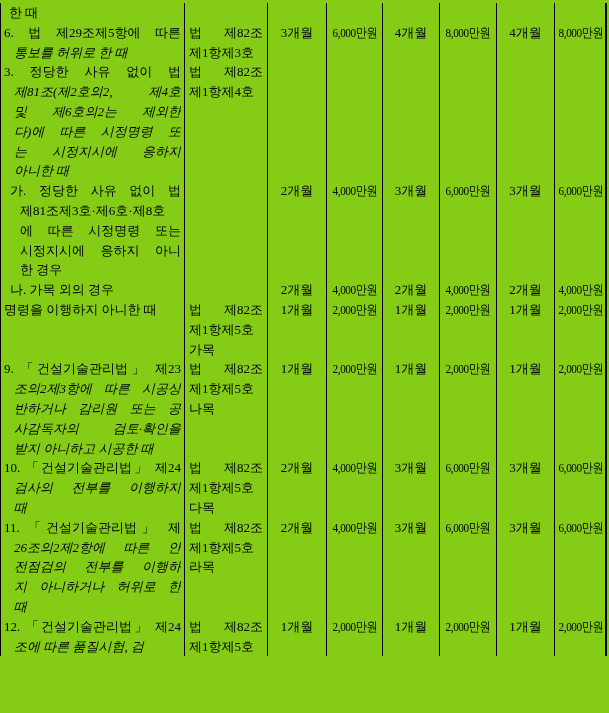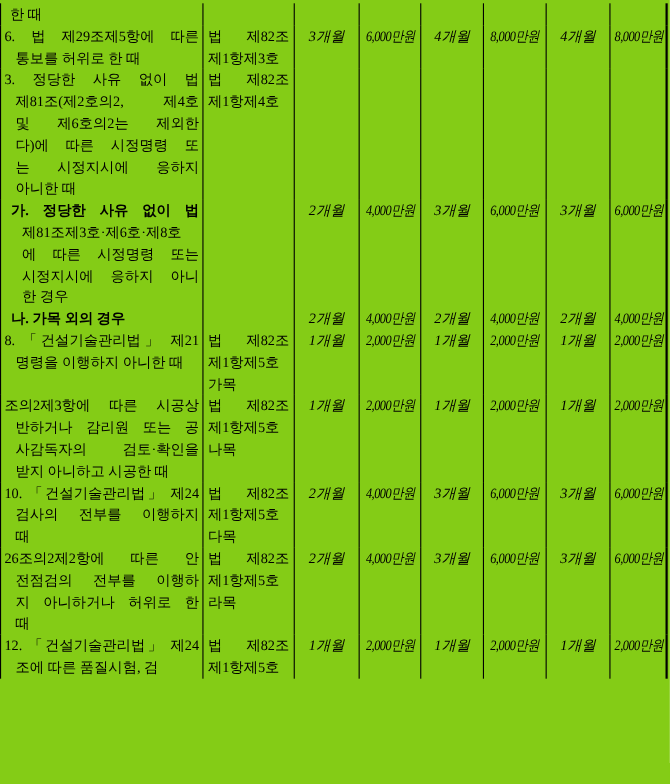--- a/index.html
+++ b/index.html
@@ -16,23 +16,23 @@
   .row { display:flex; align-items:stretch; }
   .cell { box-sizing:border-box; border-right:1px solid #000; flex:none; }
   .c1 { width:185px; padding:0 3px; border-left:1px solid #000; }
   .c2 { width:83px;  padding:0 4px; }
   .v  { text-align:center; }
   .v1 { width:59px; } .v2 { width:56px; } .v3 { width:57px; }
   .v4 { width:57px; } .v5 { width:58px; } .v6 { width:52px; border-right-width:2px; }
   .l { line-height:19.8px; height:19.8px; overflow:hidden;
        text-align:justify; text-align-last:justify; }
   .c1 .l:last-child, .c2 .l:last-child { text-align-last:left; }
-  .v .l { text-align:left; text-align-last:center;font-style:italic; }
-  .t-item .c1 .l:not(:first-child) { padding-left:10px; }
-  .t-sub  .c1 .l:first-child       { padding-left:6px;font-weight:bold;  }
+  .v .l { text-align:left; text-align-last:center; }
+  .t-item .c1 .l:not(:first-child) { padding-left:10px;font-style:italic; }
+  .t-sub  .c1 .l:first-child       { padding-left:6px;  }
   .t-sub  .c1 .l:not(:first-child) { padding-left:16px; }
   .t-cont .c1 .l                   { padding-left:5px;  }
   .amt { display:inline-block; transform:scaleX(0.86); transform-origin:50% 50%;
          letter-spacing:-0.5px; white-space:nowrap; }
   .per { display:inline-block; white-space:nowrap; }
 </style>
 </head>
 <body>
 
 <div class="page">
@@ -144,21 +144,20 @@
         </div>
         <div class="cell v v5">
           <div class="l"><span class="per">2개월</span></div>
         </div>
         <div class="cell v v6">
           <div class="l"><span class="amt">4,000만원</span></div>
         </div>
       </div>
       <div class="row t-item">
         <div class="cell c1">
-          <div class="l">8. 「건설기술관리법」 제21</div>
           <div class="l">명령을 이행하지 아니한 때</div>
         </div>
         <div class="cell c2">
           <div class="l">법 제82조</div>
           <div class="l">제1항제5호</div>
           <div class="l">가목</div>
         </div>
         <div class="cell v v1">
           <div class="l"><span class="per">1개월</span></div>
         </div>
@@ -173,20 +172,21 @@
         </div>
         <div class="cell v v5">
           <div class="l"><span class="per">1개월</span></div>
         </div>
         <div class="cell v v6">
           <div class="l"><span class="amt">2,000만원</span></div>
         </div>
       </div>
       <div class="row t-item">
         <div class="cell c1">
+          <div class="l">9. 「건설기술관리법」 제23</div>
           <div class="l">조의2제3항에 따른 시공상</div>
           <div class="l">반하거나 감리원 또는 공</div>
           <div class="l">사감독자의 검토·확인을</div>
           <div class="l">받지 아니하고 시공한 때</div>
         </div>
         <div class="cell c2">
           <div class="l">법 제82조</div>
           <div class="l">제1항제5호</div>
           <div class="l">나목</div>
         </div>
@@ -234,20 +234,21 @@
         </div>
         <div class="cell v v5">
           <div class="l"><span class="per">3개월</span></div>
         </div>
         <div class="cell v v6">
           <div class="l"><span class="amt">6,000만원</span></div>
         </div>
       </div>
       <div class="row t-item">
         <div class="cell c1">
+          <div class="l">11. 「건설기술관리법」 제</div>
           <div class="l">26조의2제2항에 따른 안</div>
           <div class="l">전점검의 전부를 이행하</div>
           <div class="l">지 아니하거나 허위로 한</div>
           <div class="l">때</div>
         </div>
         <div class="cell c2">
           <div class="l">법 제82조</div>
           <div class="l">제1항제5호</div>
           <div class="l">라목</div>
         </div>

